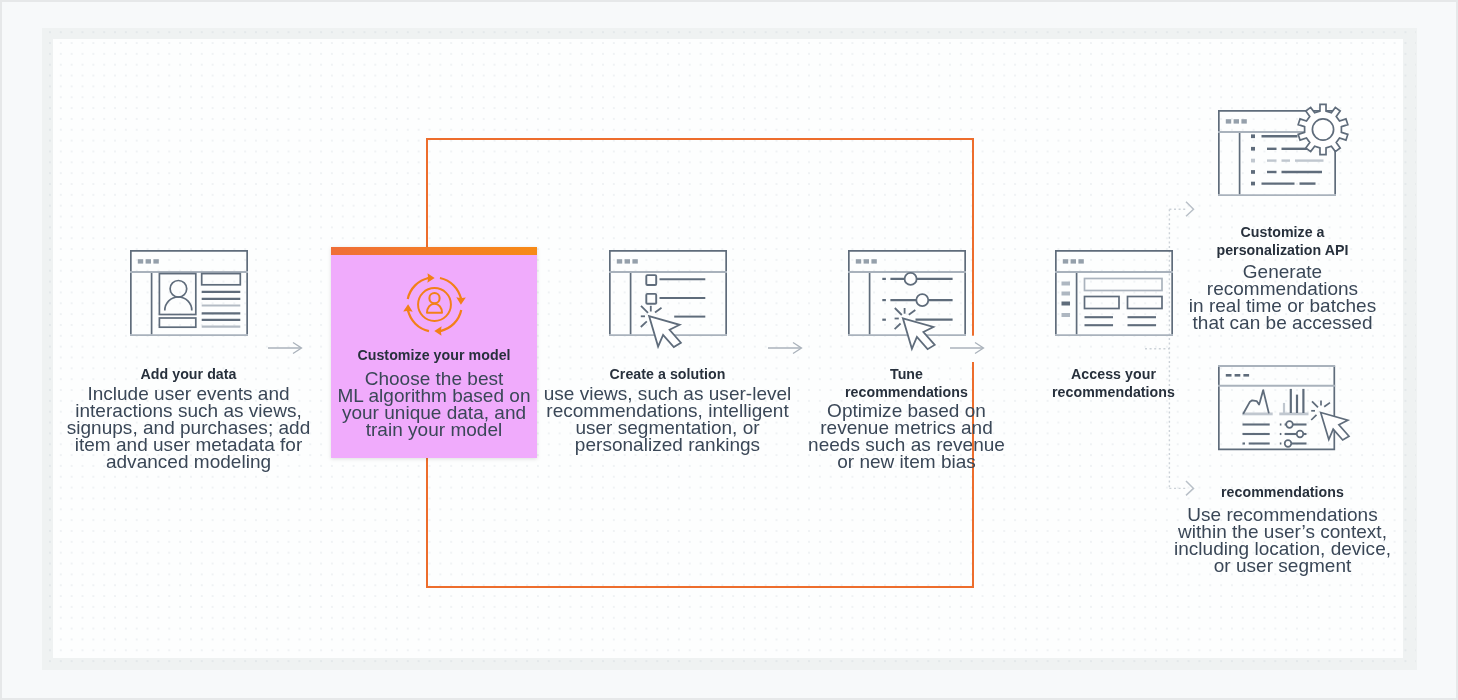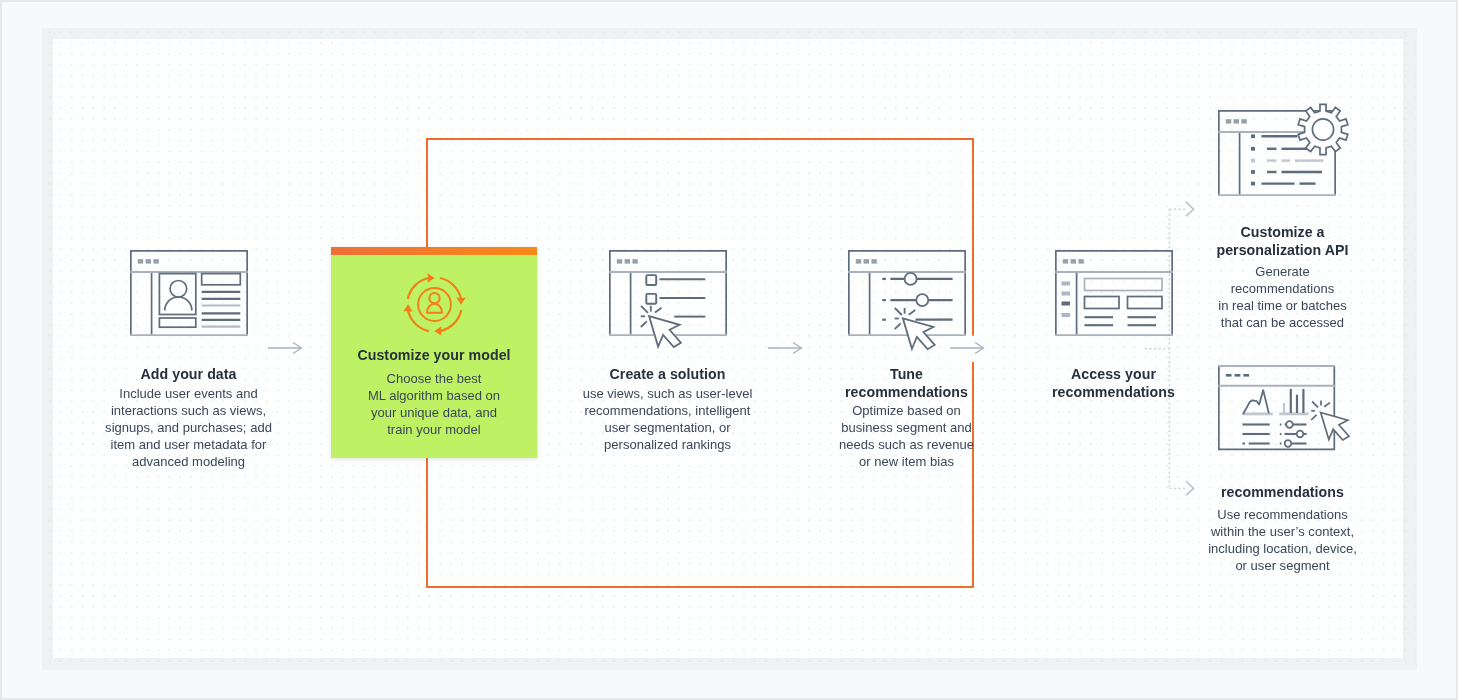--- a/index.html
+++ b/index.html
@@ -9,22 +9,22 @@
   #page-edge{position:absolute;left:0;top:0;width:1458px;height:700px;box-sizing:border-box;border:2px solid #e6e8e9;pointer-events:none;z-index:9;}
   #panel-frame{position:absolute;left:42px;top:28px;width:1375px;height:642px;background:#eff2f2;}
   #panel-white{position:absolute;left:53px;top:39px;width:1350px;height:619px;background:#fdfefe;}
   #panel{position:absolute;left:43px;top:29px;width:1373px;height:641px;}
   .dots{position:absolute;left:0;top:0;right:0;bottom:0;z-index:0;
         background-image:radial-gradient(circle at 1.1px 1.1px, rgba(150,165,180,0.13) 1.2px, transparent 1.35px);
         background-size:10.85px 10.85px;
         background-position:6.0px 2.2px;}
   .node{position:absolute;text-align:center;z-index:2;}
   .title{font-weight:bold;color:#27303c;font-size:14.2px;line-height:17.5px;letter-spacing:0.05px;}
-  .desc{color:#3a4757;font-size:13px;line-height:17px;letter-spacing:0.02px;}
-  .card{position:absolute;background:#bef264;box-shadow:0 1px 4px rgba(0,0,0,0.13);text-align:center;z-index:3;}
+  .desc{color:#3a4757;font-size:19px;line-height:17px;letter-spacing:0.02px;}
+  .card{position:absolute;background:#f0abfc;box-shadow:0 1px 4px rgba(0,0,0,0.13);text-align:center;z-index:3;}
   .cardbar{height:7.6px;background:linear-gradient(90deg,#ef6e37 0%,#f37a2b 40%,#f78a16 100%);}
   svg{display:block;overflow:visible;}
 </style>
 </head>
 <body>
 
 <div id="stage">
   <div id="page-edge"></div>
   <div id="panel-frame"></div>
   <div id="panel-white"></div>
@@ -220,21 +220,21 @@
         <g fill="#ffffff" stroke="#5f6c7b" stroke-width="1.8" stroke-linejoin="miter">
           <path d="M54.9 68.3 L85.4 77.0 L75.4 82.0 L86.7 94.9 L79.6 99.2 L68.9 87.0 L63.9 98.8 Z"></path>
         </g>
       </svg>
       <div class="title" style="margin-top:30px;">
         <div>Tune</div>
         <div>recommendations</div>
       </div>
       <div class="desc" style="margin-top:1px;">
         <div>Optimize based on</div>
-        <div>business segment and</div>
+        <div>revenue metrics and</div>
         <div>needs such as revenue</div>
         <div>or new item bias</div>
       </div>
     </div>
 
     <div class="node" style="left:927px;top:221px;width:287px;">
       <svg class="icon" width="118" height="86" viewBox="0 0 118 86" style="margin:0 auto;">
         <g fill="none" stroke="#5f6c7b" stroke-width="1.7" stroke-linejoin="miter">
           <path d="M0.85 84.5 V0.85 H117.15 V84.5"></path>
           <path d="M21.6 22.4 V84.5"></path>

